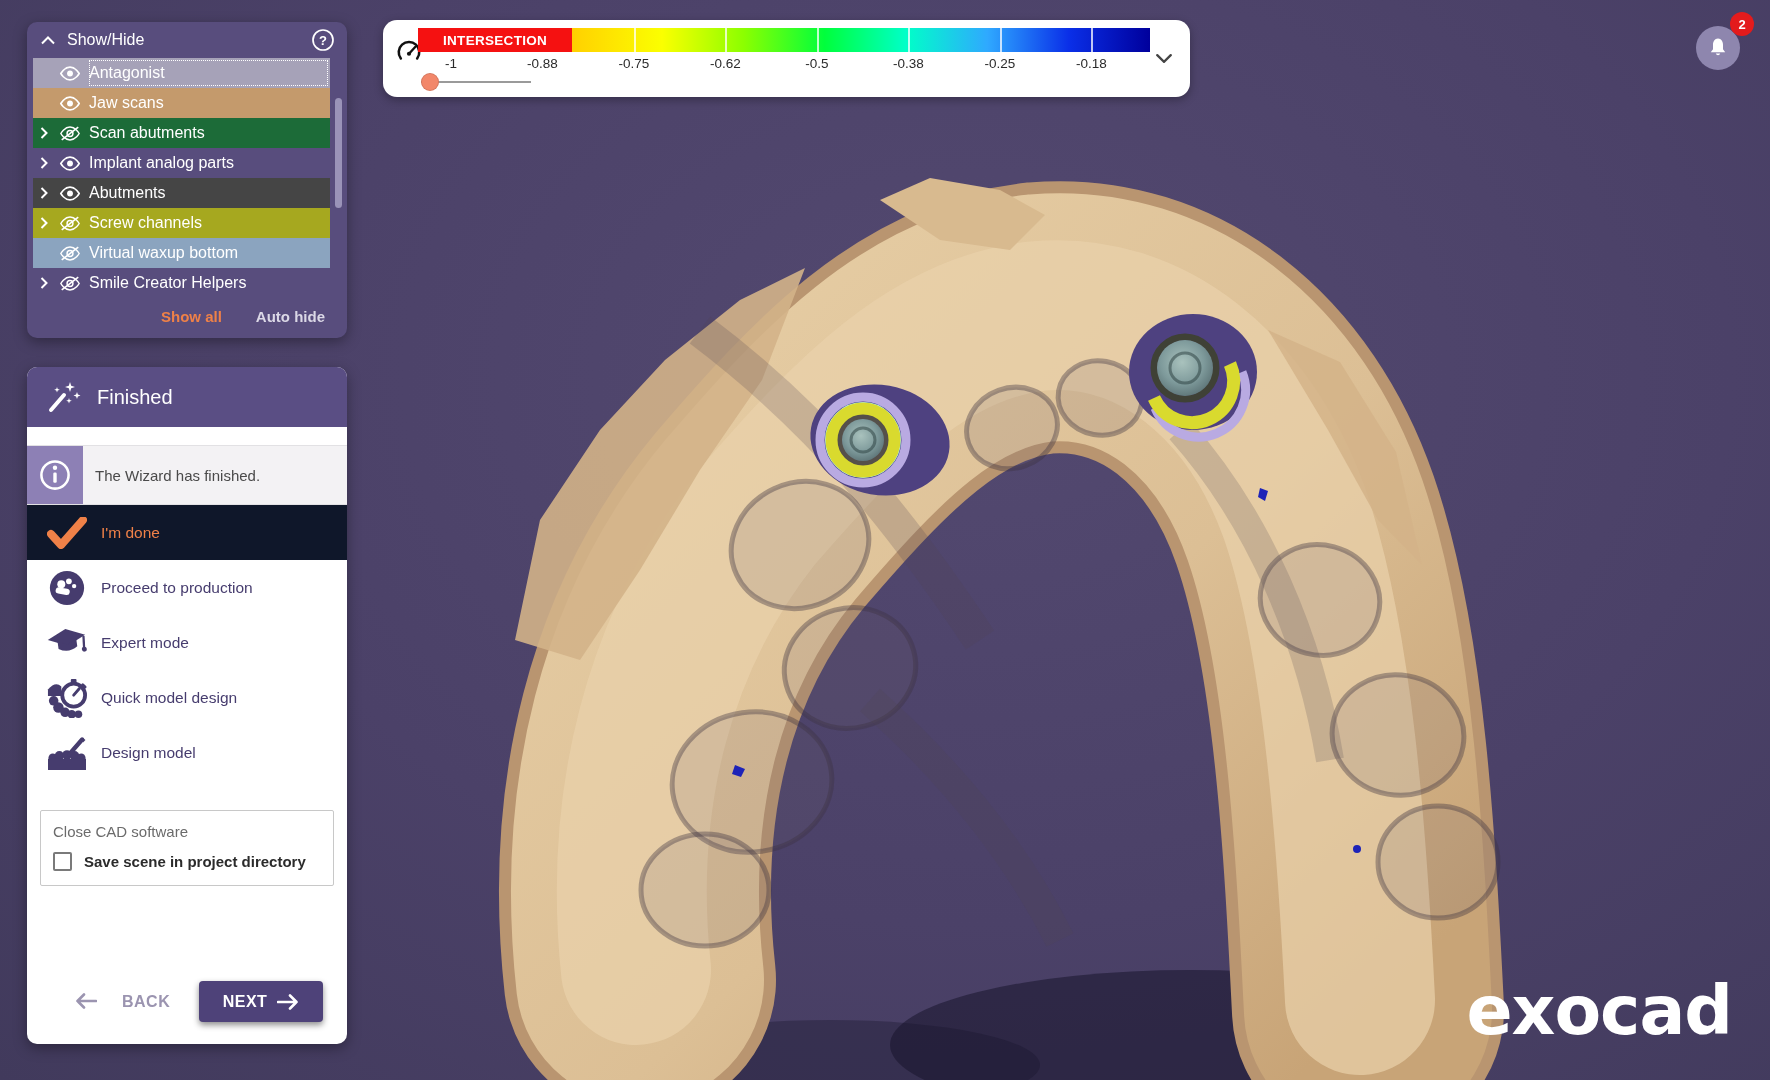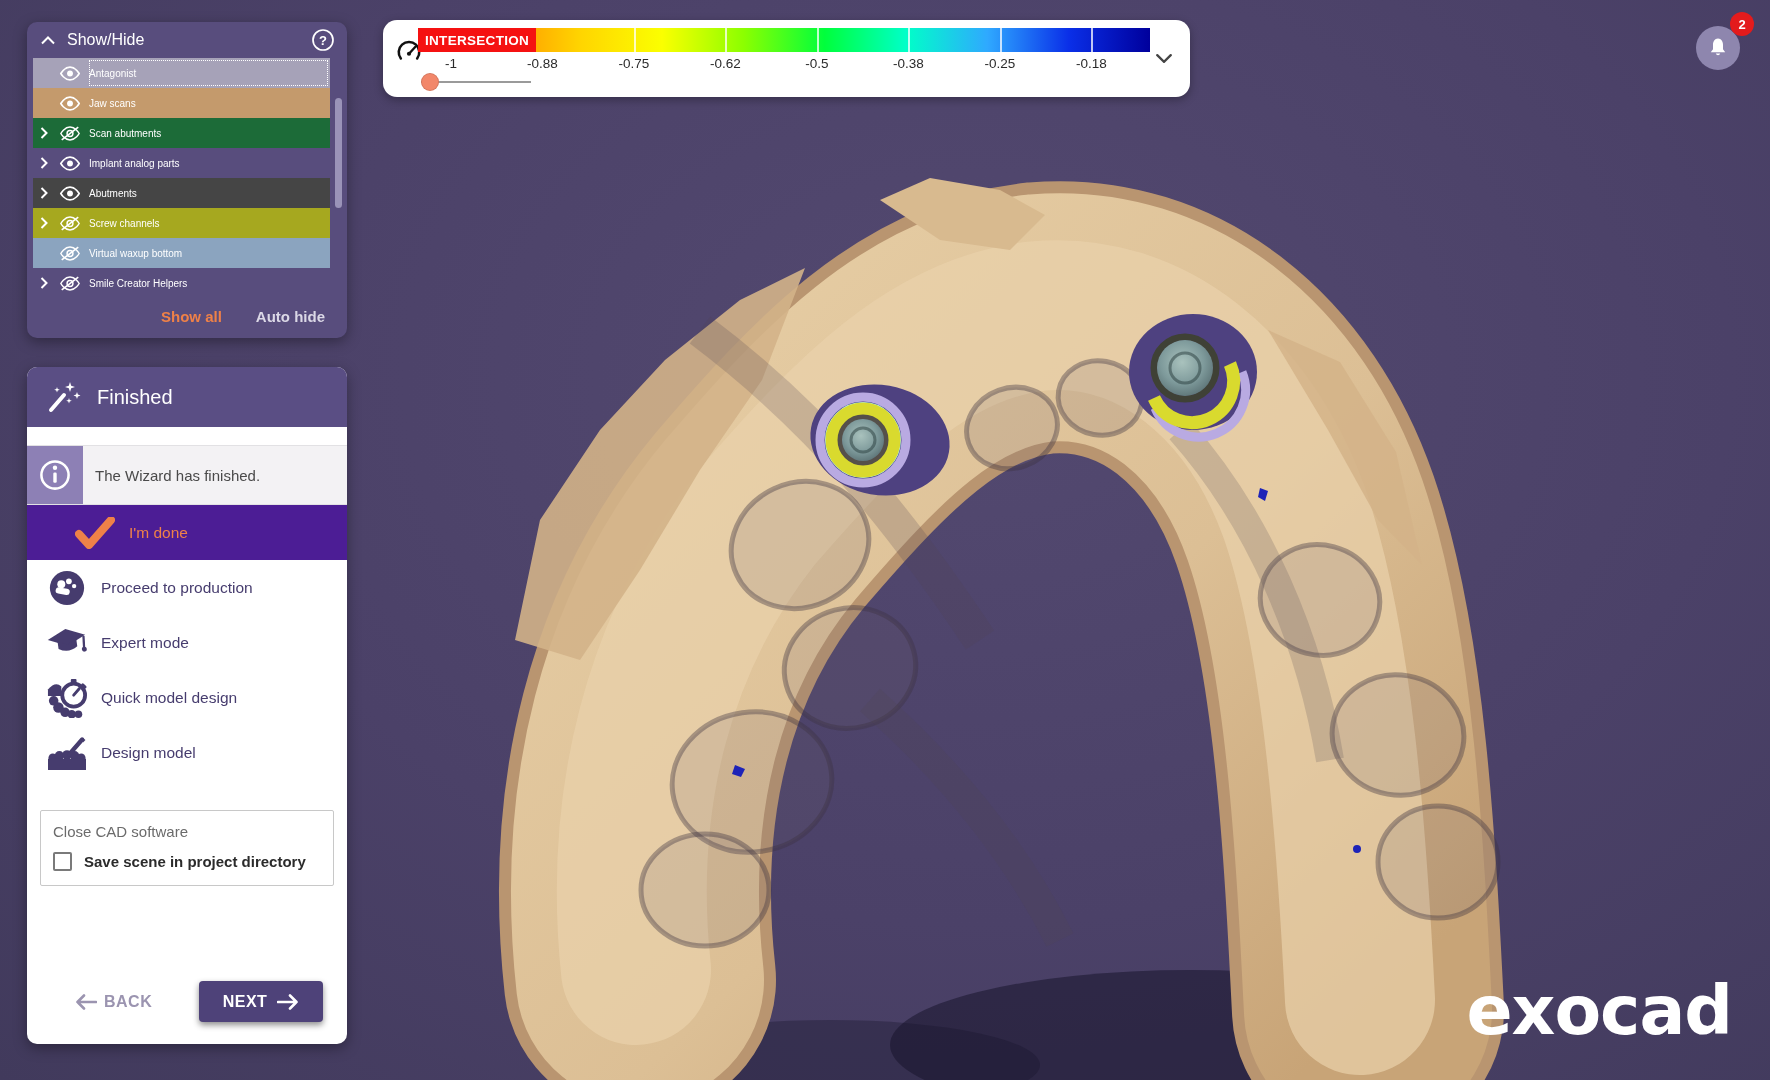--- a/index.html
+++ b/index.html
@@ -12,41 +12,41 @@
 
   
   .shp { position:absolute; left:27px; top:22px; width:320px; background:#584d7d;
     border-radius:10px; z-index:5; box-shadow:0 4px 14px rgba(0,0,0,.35); padding-bottom:4px; }
   .shp-header { display:flex; align-items:center; height:36px; padding:0 12px 0 14px; color:#fff; }
   .shp-title { font-size:16px; margin-left:12px; flex:1; }
   .shp-rows { position:relative; }
   .shp-row { display:flex; align-items:center; height:30px; margin:0 17px 0 6px; color:#fff; position:relative; }
   .shp-row .chev { width:22px; display:flex; justify-content:center; }
   .shp-row .eye { width:30px; display:flex; justify-content:center; }
-  .shp-row .lbl { font-size:10px; margin-left:4px; white-space:nowrap; }
+  .shp-row .lbl { font-size:16px; margin-left:4px; white-space:nowrap; }
   .shp-row.selected::after { content:""; position:absolute; left:56px; right:2px; top:2px; bottom:2px;
     border:1px dotted #fff; }
   .shp-footer { display:flex; justify-content:flex-end; gap:34px; align-items:center; height:36px; padding-right:22px; }
   .shp-showall { font-size:15px; font-weight:bold; cursor:pointer; }
   .shp-autohide { font-size:15px; font-weight:bold; color:#dbd8e6; cursor:pointer; }
   .shp-scrollthumb { position:absolute; right:5px; top:40px; width:7px; height:110px; background:#9a93b8; border-radius:4px; }
 
   
   .ipanel { position:absolute; left:383px; top:20px; width:807px; height:77px; background:#fff;
     border-radius:14px; z-index:5; box-shadow:0 3px 10px rgba(0,0,0,.3); }
   .ipanel .gauge { position:absolute; left:12px; top:18px; }
   .grad-wrap { position:absolute; left:35px; top:8px; width:732px; height:24px; }
   .grad-bar { position:absolute; inset:0; }
   .grad-sep { position:absolute; top:0; bottom:0; width:2px; background:rgba(255,255,255,.75); }
   .grad-sep:nth-of-type(1){left:17%} .grad-sep:nth-of-type(2){left:29.5%}
   .grad-sep:nth-of-type(3){left:42%} .grad-sep:nth-of-type(4){left:54.5%}
   .grad-sep:nth-of-type(5){left:67%} .grad-sep:nth-of-type(6){left:79.5%}
   .grad-sep:nth-of-type(7){left:92%}
   .grad-label { position:absolute; left:0; top:0; height:24px; display:flex; align-items:center;
-    padding:0 7px; color:#fff; font-weight:bold; font-size:13.5px; letter-spacing:.3px; z-index:2; }
+    padding:0 25px; color:#fff; font-weight:bold; font-size:13.5px; letter-spacing:.3px; z-index:2; }
   .ticks { position:absolute; left:35px; top:36px; width:732px; height:16px; font-size:13.5px; color:#2b2b2b; }
   .ticks span { position:absolute; transform:translateX(-50%); }
   .ticks span:nth-child(1){left:4.5%} .ticks span:nth-child(2){left:17%}
   .ticks span:nth-child(3){left:29.5%} .ticks span:nth-child(4){left:42%}
   .ticks span:nth-child(5){left:54.5%} .ticks span:nth-child(6){left:67%}
   .ticks span:nth-child(7){left:79.5%} .ticks span:nth-child(8){left:92%}
   .islider { position:absolute; left:38px; top:52px; width:110px; height:20px; }
   .islider .track { position:absolute; left:0; right:0; top:9px; height:2px; background:#9a9a9a; }
   .islider .knob { position:absolute; left:0; top:1px; width:18px; height:18px; border-radius:50%;
     background:#f2876a; box-shadow:inset 0 0 0 1px rgba(0,0,0,.12); }
@@ -67,21 +67,21 @@
   .wiz-opt .oic { width:44px; margin-left:18px; display:flex; justify-content:center; }
   .wiz-opt .olbl { font-size:15.5px; color:#463c6e; margin-left:12px; }
   .wiz-opt.highlight { }
   .wiz-opt.highlight .olbl { }
   .closebox { margin:30px 13px 0 13px; border:1px solid #c8c8c8; border-radius:2px; padding:12px 12px 14px 12px; }
   .closebox .cb-title { font-size:15px; color:#6b6b6b; }
   .cb-row { display:flex; align-items:center; margin-top:12px; cursor:pointer; }
   .cb-box { width:19px; height:19px; border:2px solid #7a7a7a; border-radius:2px; background:#fff; }
   .cb-lbl { font-size:15px; font-weight:bold; color:#2b2b2b; margin-left:12px; }
   .wiz-buttons { position:absolute; left:0; right:0; bottom:22px; display:flex; align-items:center; }
-  .backbtn { display:flex; align-items:center; gap:7px; color:#9b94b0; font-weight:bold; font-size:16px;
+  .backbtn { display:flex; align-items:flex-start; gap:25px; color:#9b94b0; font-weight:bold; font-size:16px;
     margin-left:48px; cursor:pointer; letter-spacing:.5px; }
   .nextbtn { display:flex; align-items:center; gap:10px; justify-content:center; margin-left:auto; margin-right:24px;
     width:124px; height:41px; background:#4e4279; color:#fff; font-weight:bold; font-size:16px; border:none;
     border-radius:4px; cursor:pointer; box-shadow:0 3px 6px rgba(0,0,0,.45); letter-spacing:.5px;
     font-family:"Liberation Sans", sans-serif; }
 
   
   .bellwrap { position:absolute; left:1696px; top:26px; width:44px; height:44px; border-radius:50%;
     background:#8e86ae; display:flex; align-items:center; justify-content:center; z-index:5; cursor:pointer; }
   .badge { position:absolute; left:1730px; top:12px; width:24px; height:24px; border-radius:50%;
@@ -341,21 +341,21 @@
       <svg width="34" height="34" viewBox="0 0 40 40">
           <circle cx="20" cy="20" r="16" stroke="#fff" stroke-width="3" fill="none"></circle>
           <rect x="18" y="17" width="4" height="12" rx="1.5" fill="#fff"></rect>
           <circle cx="20" cy="11.5" r="2.6" fill="#fff"></circle>
         </svg>
     </div>
     <div class="msg">The Wizard has finished.</div>
   </div>
 
 
-  <div class="wiz-opt highlight" style="background-color: #4c1d95; padding-left: 28px;">
+  <div class="wiz-opt highlight" style="background-color: #0f172a;">
     <span class="oic">
       <svg width="40" height="32" viewBox="0 0 40 32">
           <path d="M4 17 L14 28 L36 3" stroke="#ef8148" stroke-width="8" fill="none" stroke-linecap="round" stroke-linejoin="round"></path>
         </svg>
     </span>
     <span class="olbl" style="color: rgb(239, 129, 72);">I'm done</span>
   </div>
 
   <div class="wiz-opt">
     <span class="oic">

